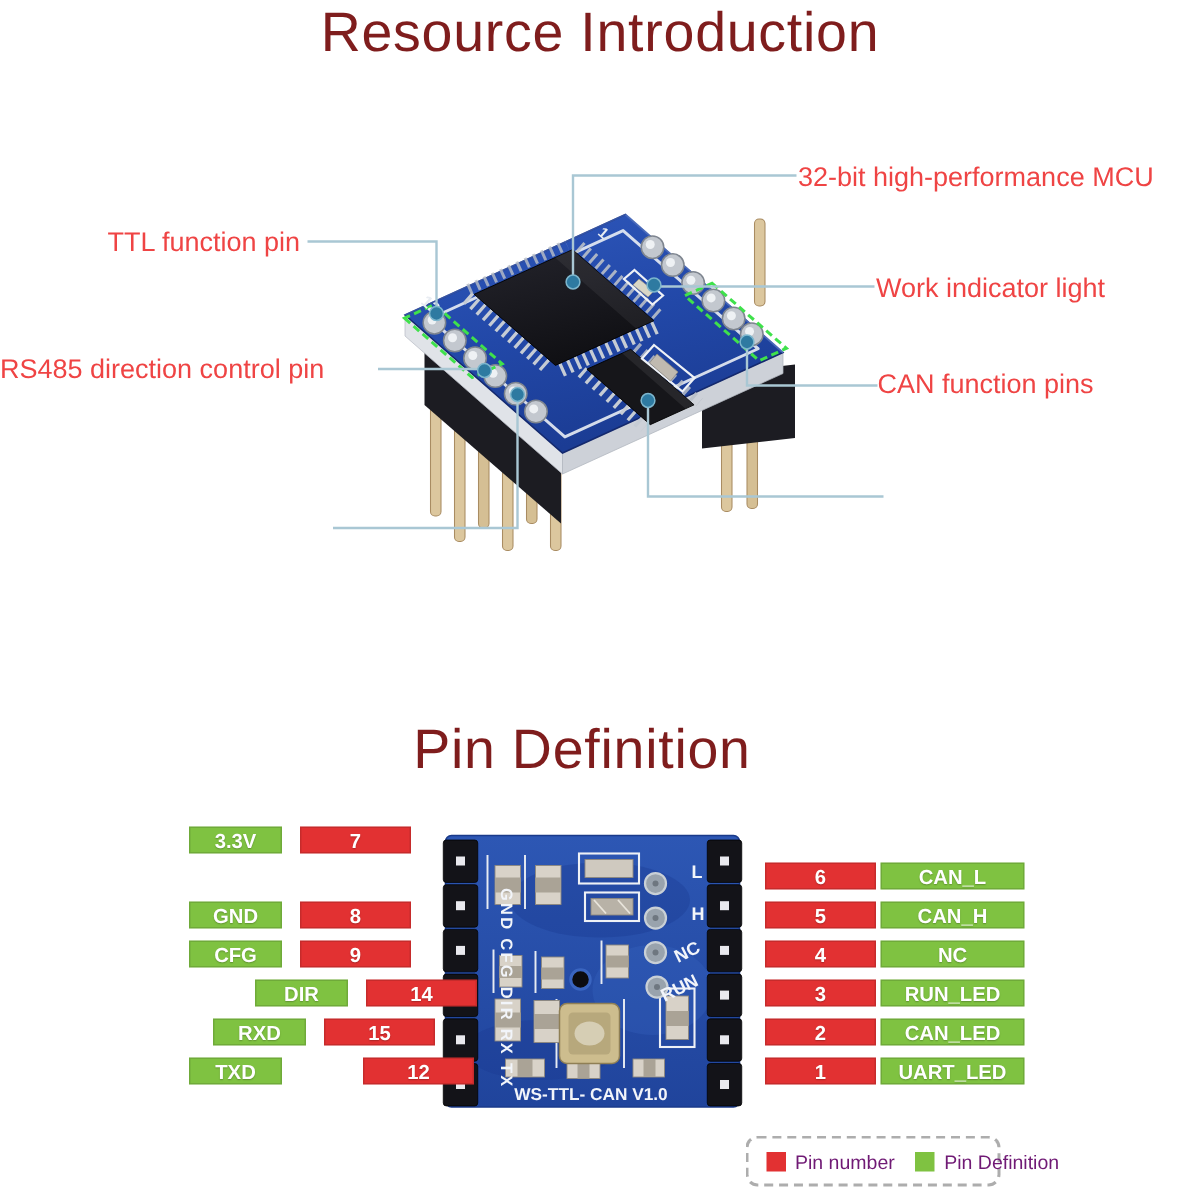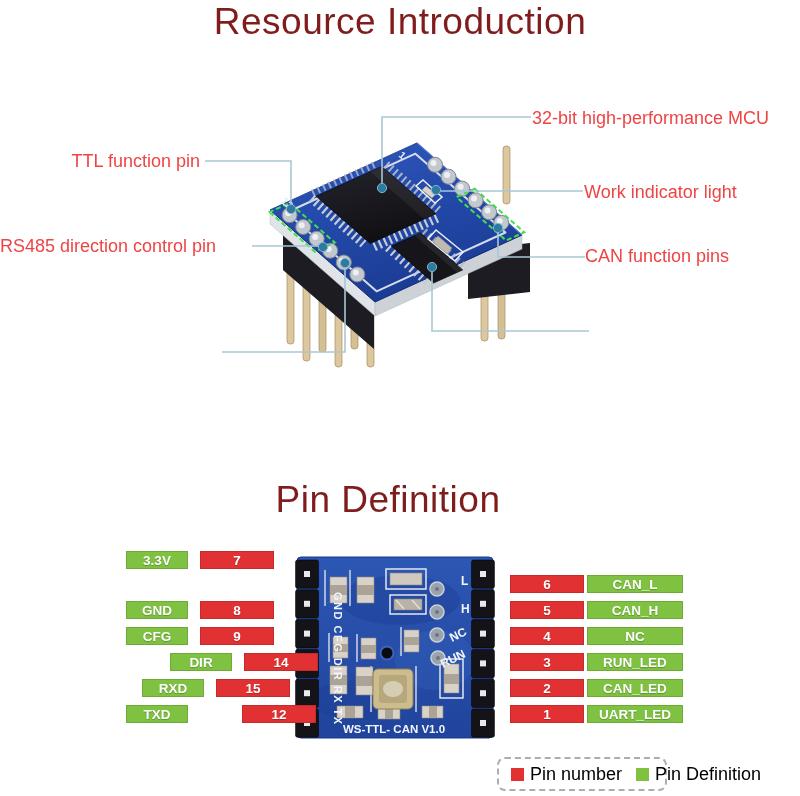--- a/index.html
+++ b/index.html
@@ -15,21 +15,21 @@
   .cell{display:inline-flex;align-items:center;justify-content:center;height:18px;
         color:#fff;font-weight:bold;font-size:13.5px;text-shadow:0 1px 1px rgba(0,0,0,.25);
         border:1px solid rgba(0,0,0,.12);box-sizing:border-box;}
   .g{background:#7fc241;}
   .r{background:#e23132;}
   .w62{width:62px;} .w74{width:74px;} .w80{width:96px;}
   .gap12{margin-left:12px;} .gap3{margin-left:3px;}
   
   .legend{position:absolute;left:497px;top:757px;width:170px;height:34px;box-sizing:border-box;
           border:2px dashed #adadad;border-radius:8px;display:flex;align-items:center;
-          padding:0 0 0 12px;gap:6px;font-size:18px;color:#000000;}
+          padding:0 0 0 12px;gap:6px;font-size:13px;color:#701a75;}
   .swatch{width:13px;height:13px;display:inline-block;flex:0 0 auto;}
   .legend .lbl{margin-right:8px;white-space:nowrap;}
 </style>
 </head>
 <body>
 
 <div id="stage">
 
   <div class="sec-title" style="top:1px;">Resource Introduction</div>
 

